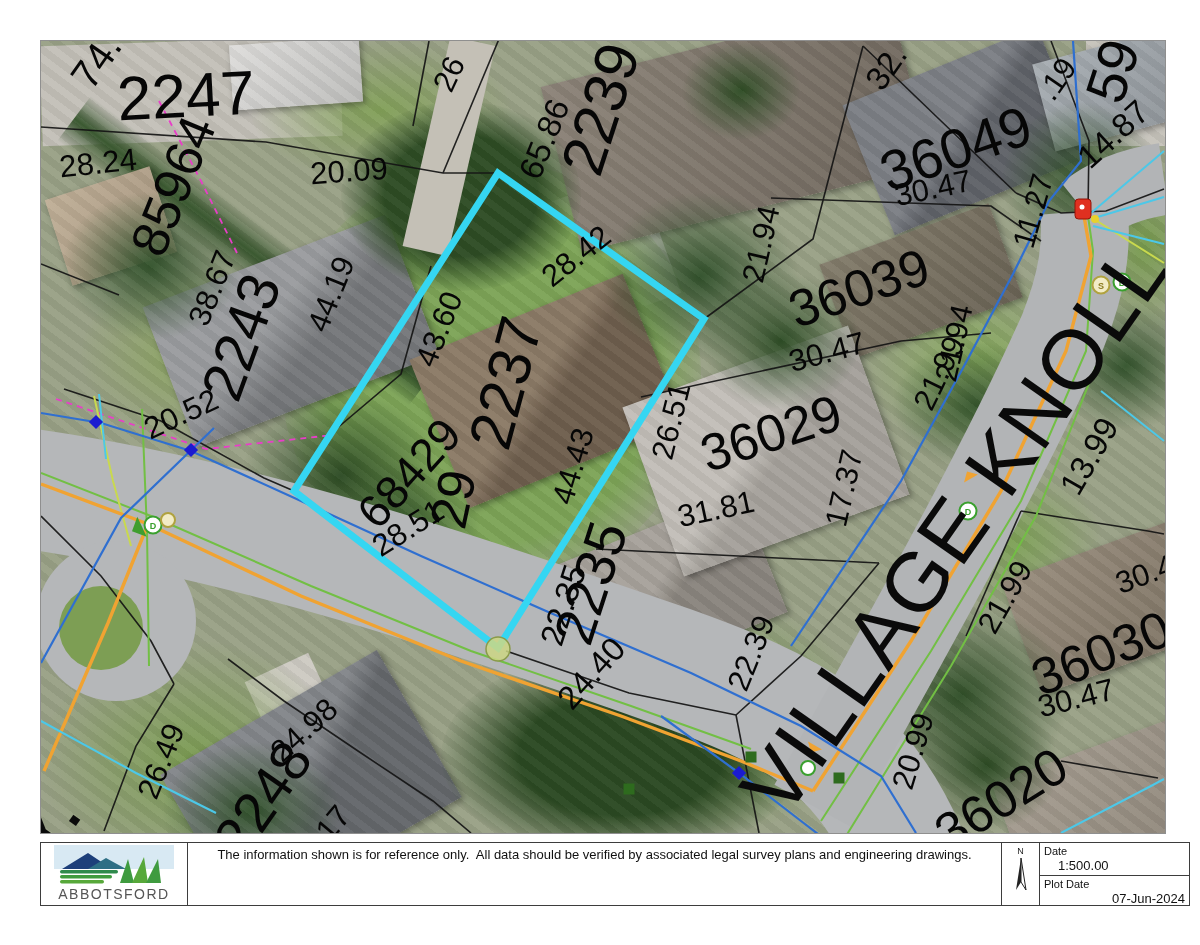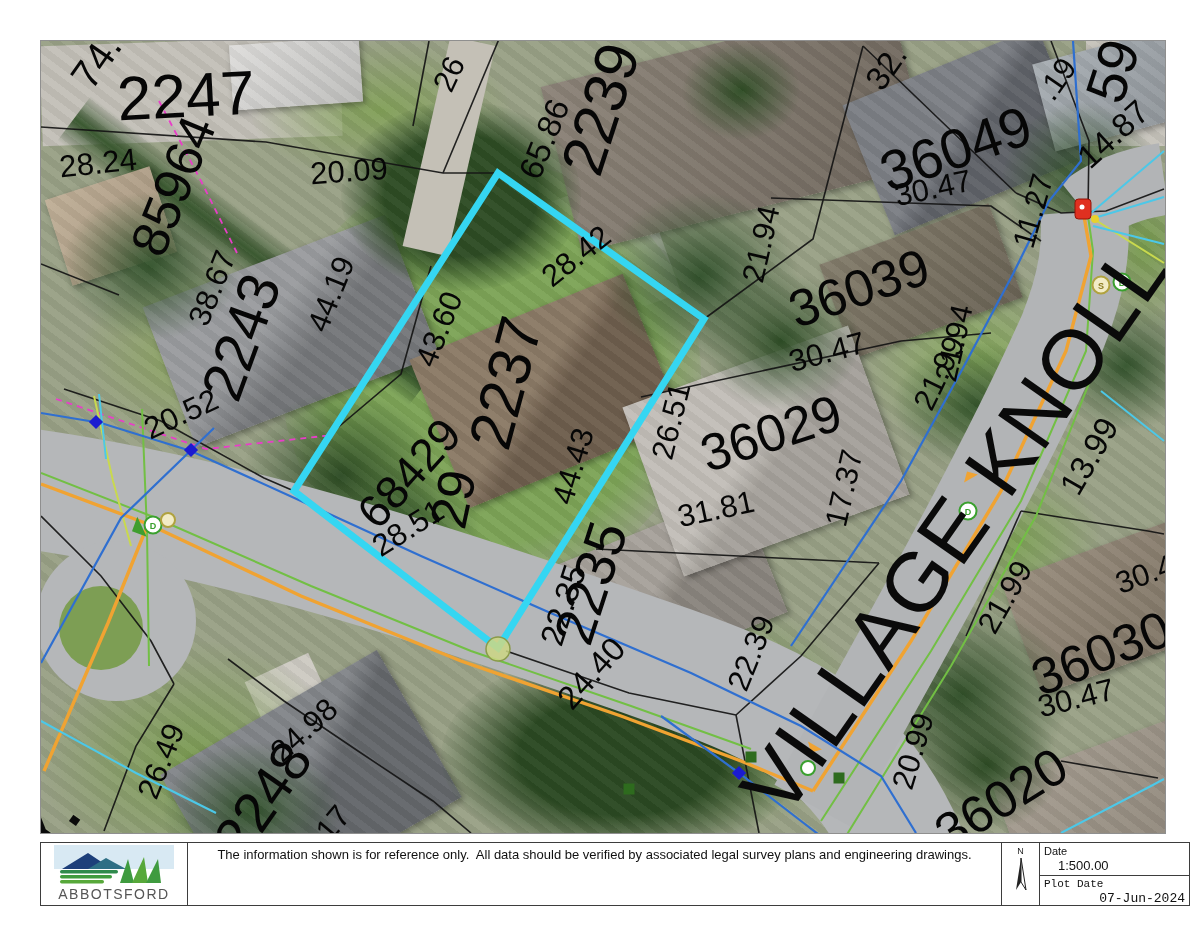--- a/index.html
+++ b/index.html
@@ -41,21 +41,21 @@
   .footer{position:absolute;left:40px;top:842px;width:1150px;height:64px;display:flex;
           font-family:"Liberation Sans", sans-serif;color:#111;}
   .fbox{border:1px solid #3d3d3d;background:#fff;box-sizing:border-box;}
   .logo-box{width:148px;display:flex;flex-direction:column;align-items:center;justify-content:flex-start;padding-top:2px;}
   .logo-text{font-size:14px;letter-spacing:1.5px;color:#555;margin-top:1px;}
   .disclaimer-box{flex:1;border-left:none;padding:4px 10px 0 10px;text-align:center;font-size:13px;}
   .north-box{width:38px;border-left:none;display:flex;flex-direction:column;align-items:center;padding-top:3px;}
   .north-n{font-size:9px;color:#222;}
   .scale-box{width:150px;border-left:none;display:flex;flex-direction:column;font-size:11px;}
   .scale-row{flex:1;padding:2px 4px;border-bottom:1px solid #3d3d3d;}
-  .date-row{flex:1;padding:2px 4px;font-family:Liberation Mono, monospace;}
+  .date-row{flex:1;padding:2px 4px;}
   .scale-value{font-size:13px;padding-left:14px;margin-top:1px;}
   .date-value{font-size:13px;text-align:right;margin-top:1px;}
 </style>
 </head>
 <body>
 
 <div class="page">
 
   <div class="map">
 

